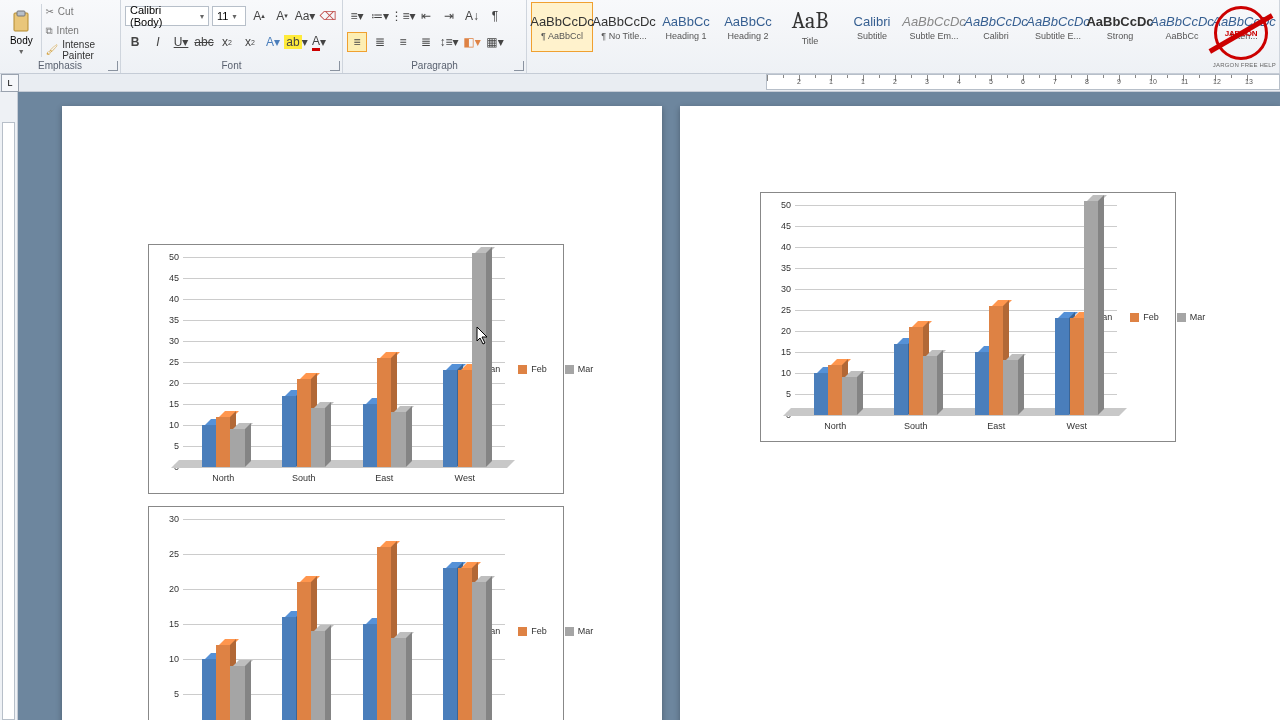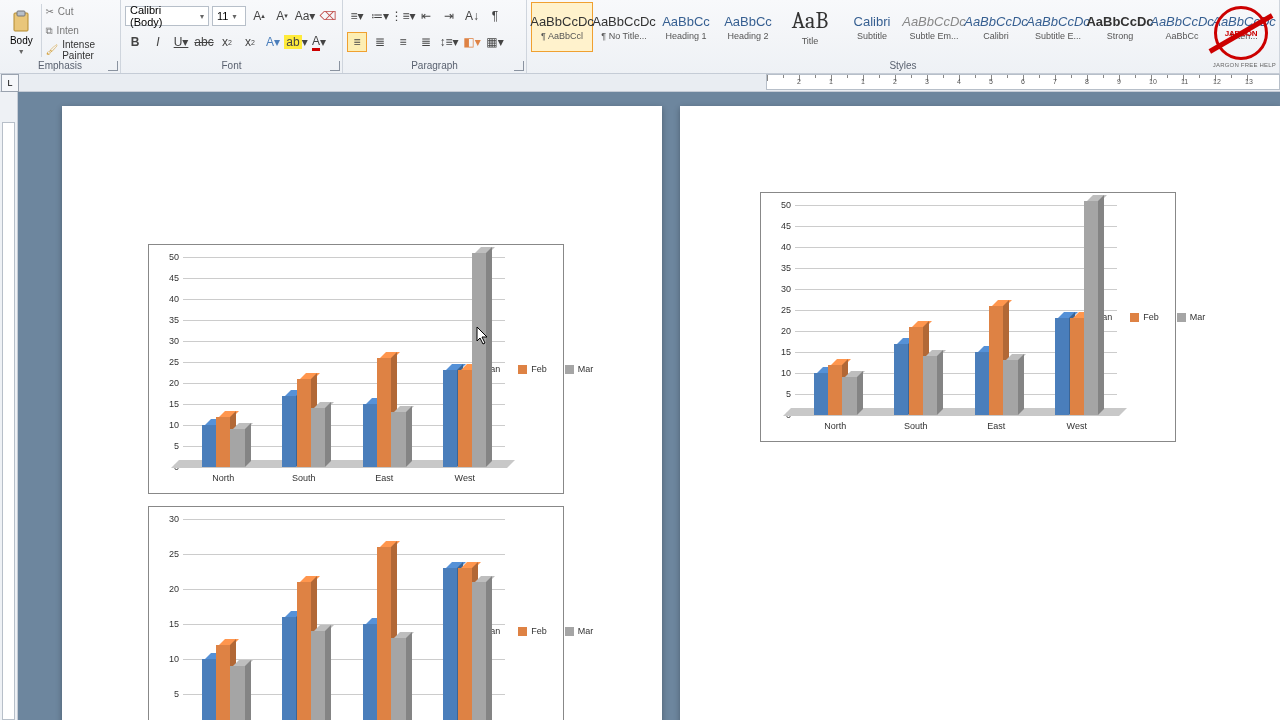--- a/index.html
+++ b/index.html
@@ -204,21 +204,20 @@
           <div class="style-item">
             <div class="style-prev em">AaBbCcDc</div>
             <div>AaBbCc</div>
           </div>
           <div class="style-item">
             <div class="style-prev em">AaBbCcDc</div>
             <div>Inten...</div>
           </div>
         </div>
     </div>
-    <div class="group-label">Styles</div>
   </div>
 
   <div class="logo">
     <div class="bar"></div>
     <span class="txt">JARGON</span>
   </div>
   <div class="logo-sub">JARGON FREE HELP</div>
 </div>
 
 <div class="ruler-area">

